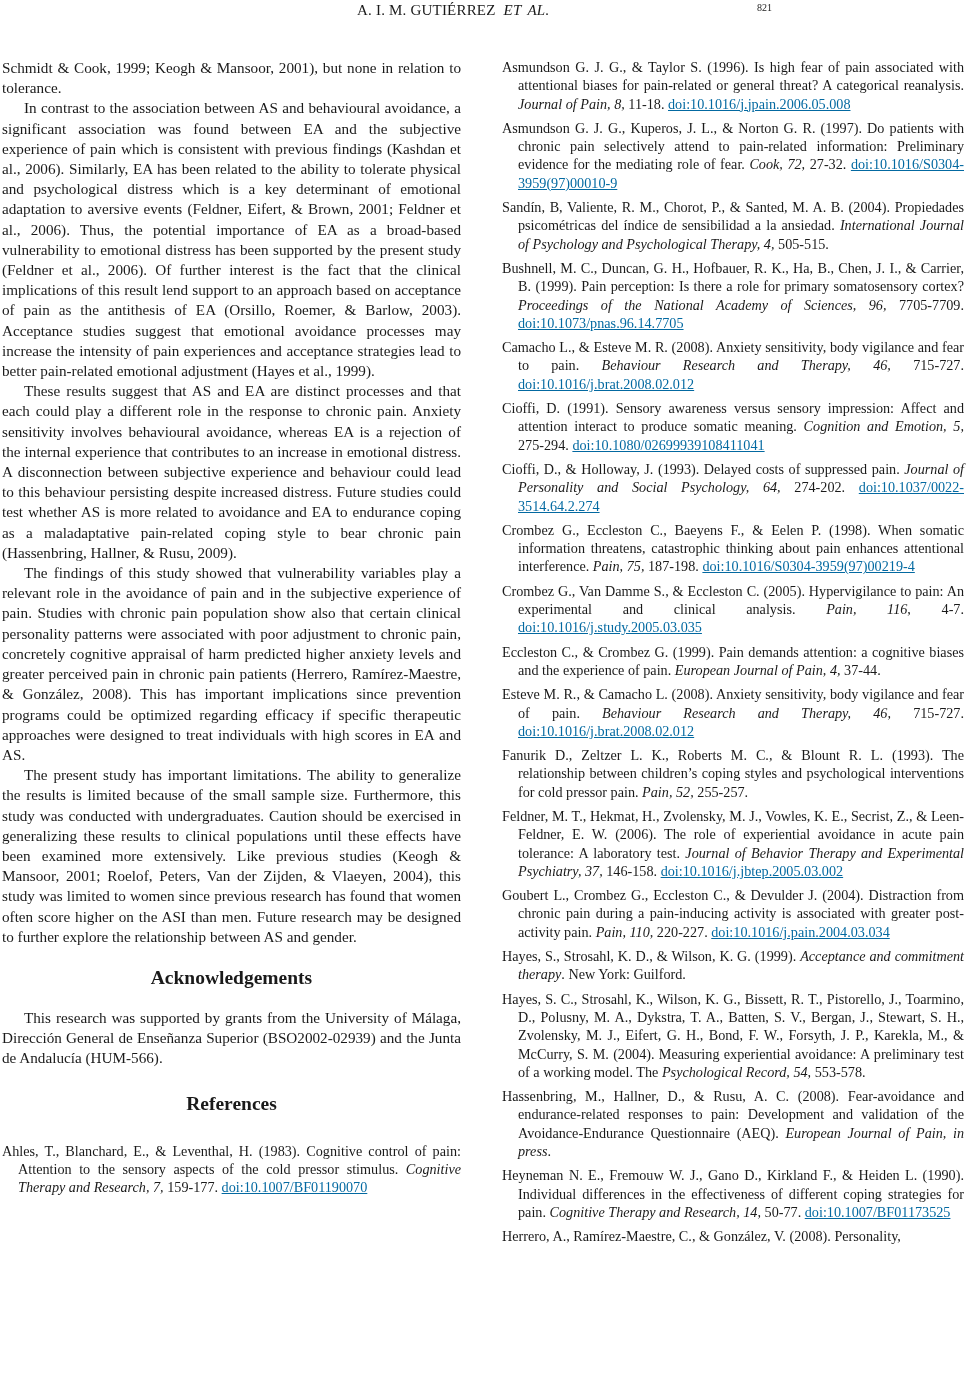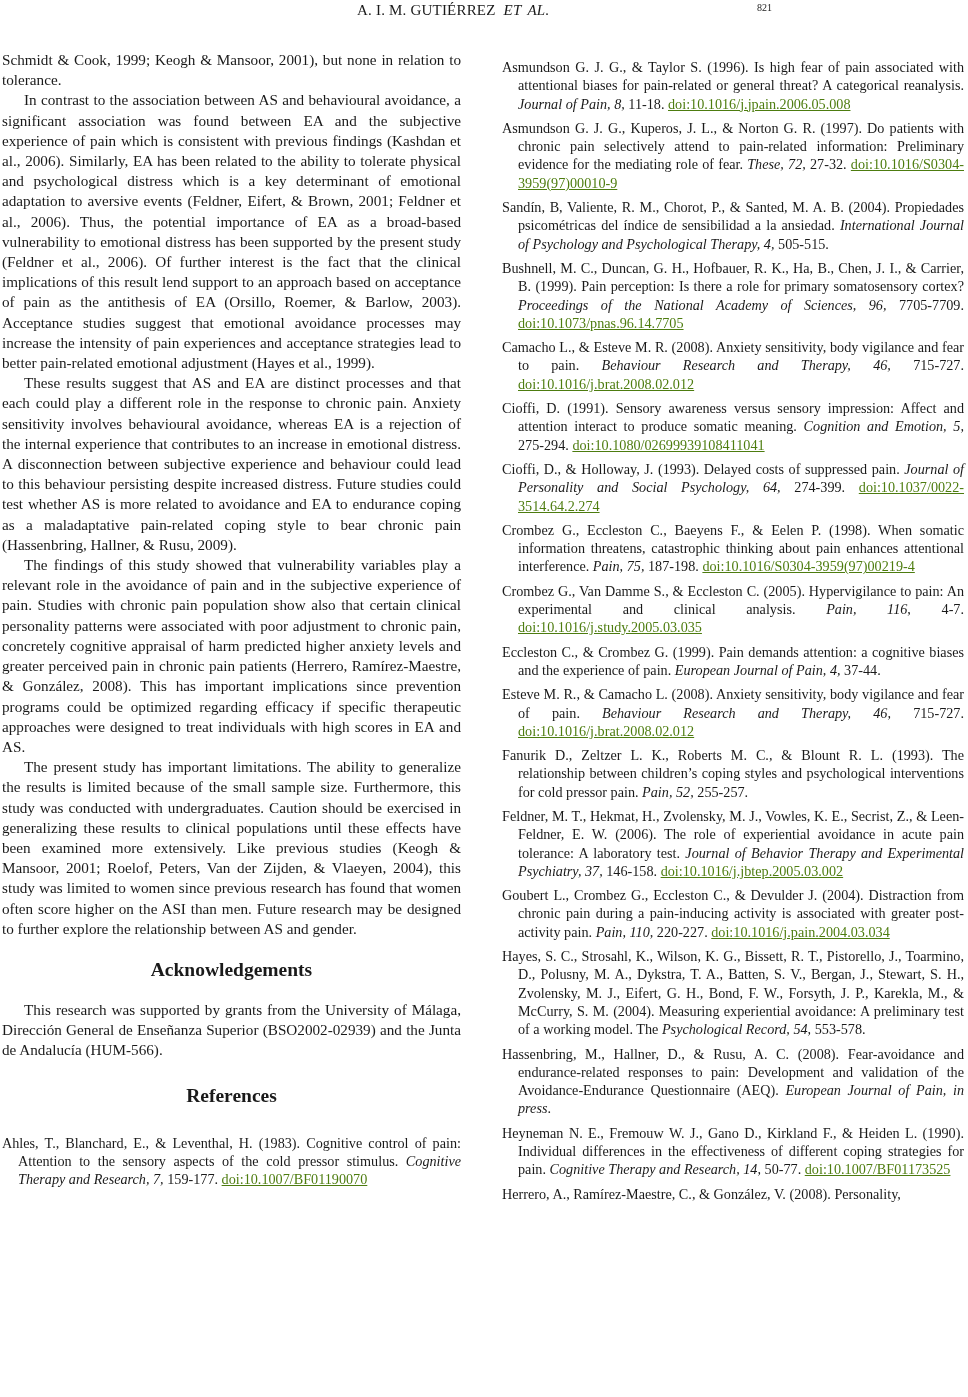--- a/index.html
+++ b/index.html
@@ -11,38 +11,38 @@
     position: absolute; top: 2px; left: 0; width: 780px; height: 20px;
   }
   .header .running {
     position: absolute; left: 357px; top: 0; font-size: 15px; letter-spacing: 0.2px;
   }
   .header .running i { margin-left: 8px; }
   .header .running i.al { margin-left: 6px; }
   .header .pageno { position: absolute; right: 8px; top: 0; font-size: 10px; }
 
   .col-left {
-    position: absolute; left: 2px; top: 50px; width: 459px;
+    position: absolute; left: 2px; top: 58px; width: 459px;
     font-size: 15.2px; line-height: 20.2px; text-align: justify;
   }
   .col-left p { margin: 0; text-indent: 0; }
   .col-left p.ind { text-indent: 22px; }
   .col-left h2 {
     font-size: 19.5px; font-weight: bold; text-align: center;
     margin: 16px; line-height: 24px;
   }
   .ack-head { margin-top: 19px !important; margin-bottom: 18px !important; }
   .ref-head { margin-top: 23px !important; margin-bottom: 26px !important; }
 
   .refs { margin: 0; padding: 0; list-style: none; }
   .ref {
     font-size: 14.2px; line-height: 18.3px; text-align: justify;
     padding-left: 16px; text-indent: -16px; margin-bottom: 6px;
   }
-  .ref a { color: #4d7c0f; text-decoration: underline; }
+  .ref a { color: #0369a1; text-decoration: underline; }
 
   .col-left .ref { margin-bottom: 17px; }
 
   .col-right {
     position: absolute; left: 502px; top: 58px; width: 462px;
   }
 </style>
 </head>
 <body>
 
@@ -65,30 +65,31 @@
 
   <div class="refs">
     <div class="ref">
       <span>Ahles, T., Blanchard, E., &amp; Leventhal, H. (1983). Cognitive control of pain: Attention to the sensory aspects of the cold pressor stimulus. </span><i>Cognitive Therapy and Research, 7,</i><span> 159-177. </span><a>doi:10.1007/BF01190070</a>
     </div>
   </div>
 </div>
 
 <div class="col-right refs">
   <div class="ref"><span>Asmundson G. J. G., &amp; Taylor S. (1996). Is high fear of pain associated with attentional biases for pain-related or general threat? A categorical reanalysis. </span><i>Journal of Pain, 8,</i><span> 11-18. </span><a>doi:10.1016/j.jpain.2006.05.008</a></div>
-  <div class="ref"><span>Asmundson G. J. G., Kuperos, J. L., &amp; Norton G. R. (1997). Do patients with chronic pain selectively attend to pain-related information: Preliminary evidence for the mediating role of fear. </span><i>These, 72,</i><span> 27-32. </span><a>doi:10.1016/S0304-3959(97)00010-9</a></div>
+  <div class="ref"><span>Asmundson G. J. G., Kuperos, J. L., &amp; Norton G. R. (1997). Do patients with chronic pain selectively attend to pain-related information: Preliminary evidence for the mediating role of fear. </span><i>Cook, 72,</i><span> 27-32. </span><a>doi:10.1016/S0304-3959(97)00010-9</a></div>
   <div class="ref"><span>Sandín, B, Valiente, R. M., Chorot, P., &amp; Santed, M. A. B. (2004). Propiedades psicométricas del índice de sensibilidad a la ansiedad. </span><i>International Journal of Psychology and Psychological Therapy, 4,</i><span> 505-515.</span></div>
   <div class="ref"><span>Bushnell, M. C., Duncan, G. H., Hofbauer, R. K., Ha, B., Chen, J. I., &amp; Carrier, B. (1999). Pain perception: Is there a role for primary somatosensory cortex? </span><i>Proceedings of the National Academy of Sciences, 96,</i><span> 7705-7709. </span><a>doi:10.1073/pnas.96.14.7705</a></div>
   <div class="ref"><span>Camacho L., &amp; Esteve M. R. (2008). Anxiety sensitivity, body vigilance and fear to pain. </span><i>Behaviour Research and Therapy, 46,</i><span> 715-727. </span><a>doi:10.1016/j.brat.2008.02.012</a></div>
   <div class="ref"><span>Cioffi, D. (1991). Sensory awareness versus sensory impression: Affect and attention interact to produce somatic meaning. </span><i>Cognition and Emotion, 5,</i><span> 275-294. </span><a>doi:10.1080/02699939108411041</a></div>
-  <div class="ref"><span>Cioffi, D., &amp; Holloway, J. (1993). Delayed costs of suppressed pain. </span><i>Journal of Personality and Social Psychology, 64,</i><span> 274-399. </span><a>doi:10.1037/0022-3514.64.2.274</a></div>
+  <div class="ref"><span>Cioffi, D., &amp; Holloway, J. (1993). Delayed costs of suppressed pain. </span><i>Journal of Personality and Social Psychology, 64,</i><span> 274-202. </span><a>doi:10.1037/0022-3514.64.2.274</a></div>
   <div class="ref"><span>Crombez G., Eccleston C., Baeyens F., &amp; Eelen P. (1998). When somatic information threatens, catastrophic thinking about pain enhances attentional interference. </span><i>Pain, 75,</i><span> 187-198. </span><a>doi:10.1016/S0304-3959(97)00219-4</a></div>
   <div class="ref"><span>Crombez G., Van Damme S., &amp; Eccleston C. (2005). Hypervigilance to pain: An experimental and clinical analysis. </span><i>Pain, 116</i><span>, 4-7. </span><a>doi:10.1016/j.study.2005.03.035</a></div>
   <div class="ref"><span>Eccleston C., &amp; Crombez G. (1999). Pain demands attention: a cognitive biases and the experience of pain. </span><i>European Journal of Pain, 4,</i><span> 37-44.</span></div>
   <div class="ref"><span>Esteve M. R., &amp; Camacho L. (2008). Anxiety sensitivity, body vigilance and fear of pain. </span><i>Behaviour Research and Therapy, 46,</i><span> 715-727. </span><a>doi:10.1016/j.brat.2008.02.012</a></div>
   <div class="ref"><span>Fanurik D., Zeltzer L. K., Roberts M. C., &amp; Blount R. L. (1993). The relationship between children’s coping styles and psychological interventions for cold pressor pain. </span><i>Pain, 52,</i><span> 255-257.</span></div>
   <div class="ref"><span>Feldner, M. T., Hekmat, H., Zvolensky, M. J., Vowles, K. E., Secrist, Z., &amp; Leen-Feldner, E. W. (2006). The role of experiential avoidance in acute pain tolerance: A laboratory test. </span><i>Journal of Behavior Therapy and Experimental Psychiatry, 37,</i><span> 146-158. </span><a>doi:10.1016/j.jbtep.2005.03.002</a></div>
   <div class="ref"><span>Goubert L., Crombez G., Eccleston C., &amp; Devulder J. (2004). Distraction from chronic pain during a pain-inducing activity is associated with greater post-activity pain. </span><i>Pain, 110,</i><span> 220-227. </span><a>doi:10.1016/j.pain.2004.03.034</a></div>
+  <div class="ref"><span>Hayes, S., Strosahl, K. D., &amp; Wilson, K. G. (1999). </span><i>Acceptance and commitment therapy</i><span>. New York: Guilford.</span></div>
   <div class="ref"><span>Hayes, S. C., Strosahl, K., Wilson, K. G., Bissett, R. T., Pistorello, J., Toarmino, D., Polusny, M. A., Dykstra, T. A., Batten, S. V., Bergan, J., Stewart, S. H., Zvolensky, M. J., Eifert, G. H., Bond, F. W., Forsyth, J. P., Karekla, M., &amp; McCurry, S. M. (2004). Measuring experiential avoidance: A preliminary test of a working model. The </span><i>Psychological Record, 54,</i><span> 553-578.</span></div>
   <div class="ref"><span>Hassenbring, M., Hallner, D., &amp; Rusu, A. C. (2008). Fear-avoidance and endurance-related responses to pain: Development and validation of the Avoidance-Endurance Questionnaire (AEQ). </span><i>European Journal of Pain, in press</i><span>.</span></div>
   <div class="ref"><span>Heyneman N. E., Fremouw W. J., Gano D., Kirkland F., &amp; Heiden L. (1990). Individual differences in the effectiveness of different coping strategies for pain. </span><i>Cognitive Therapy and Research, 14,</i><span> 50-77. </span><a>doi:10.1007/BF01173525</a></div>
   <div class="ref"><span>Herrero, A., Ramírez-Maestre, C., &amp; González, V. (2008). Personality,</span></div>
 </div>
 
 </body></html>

